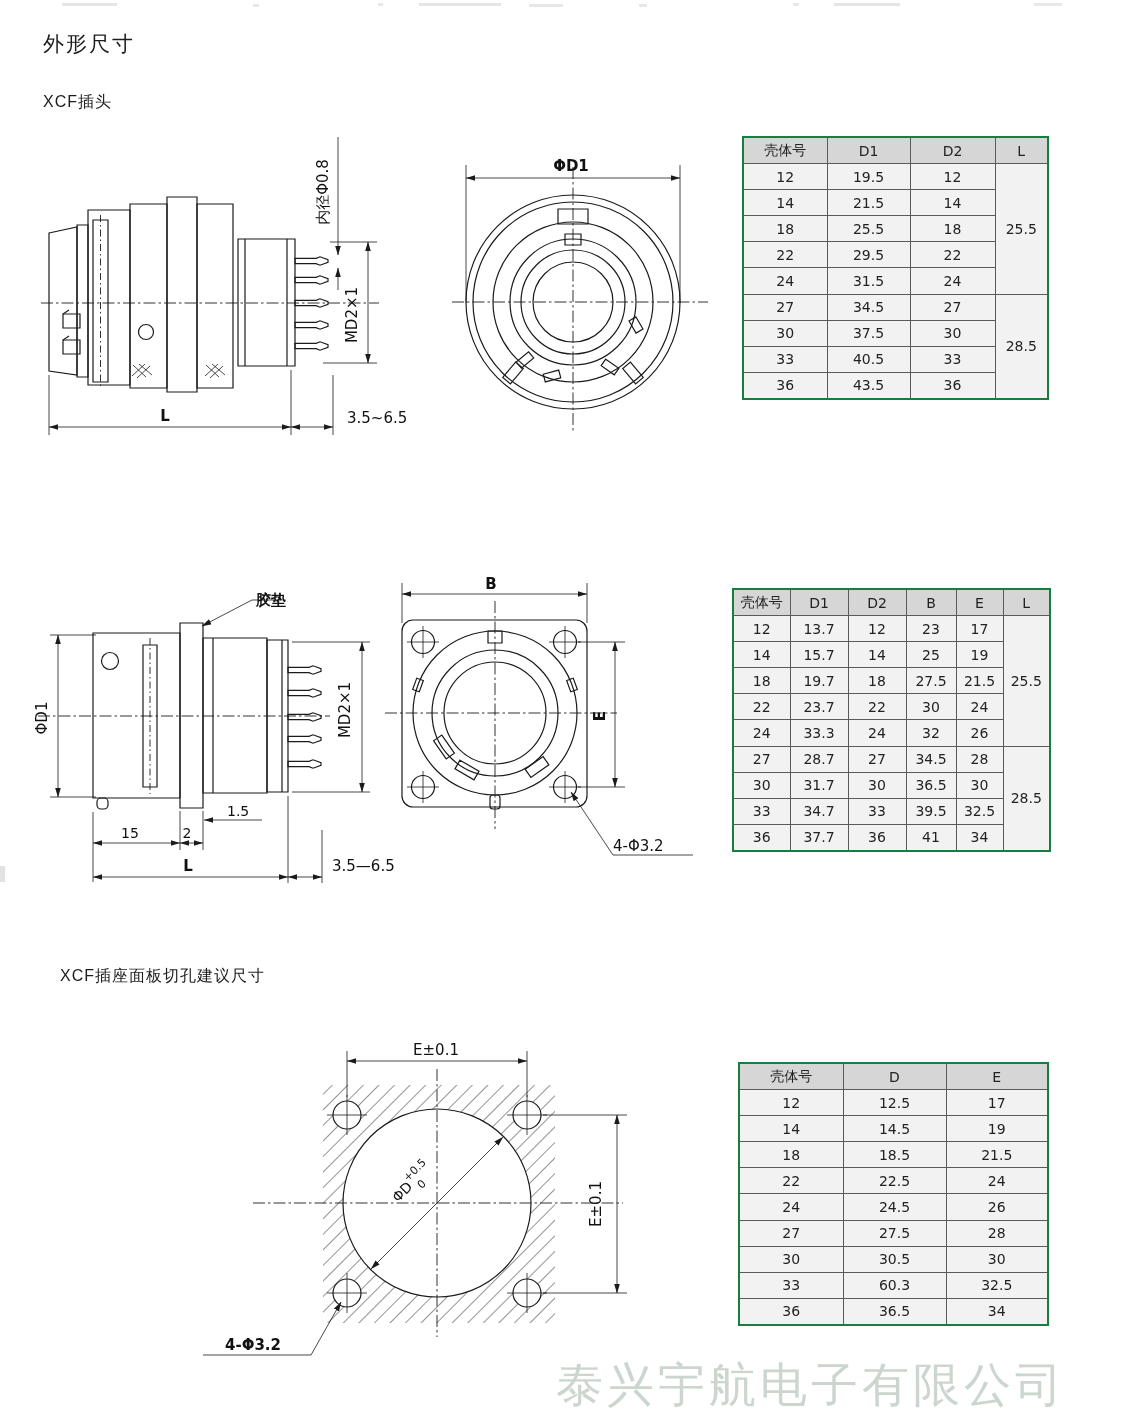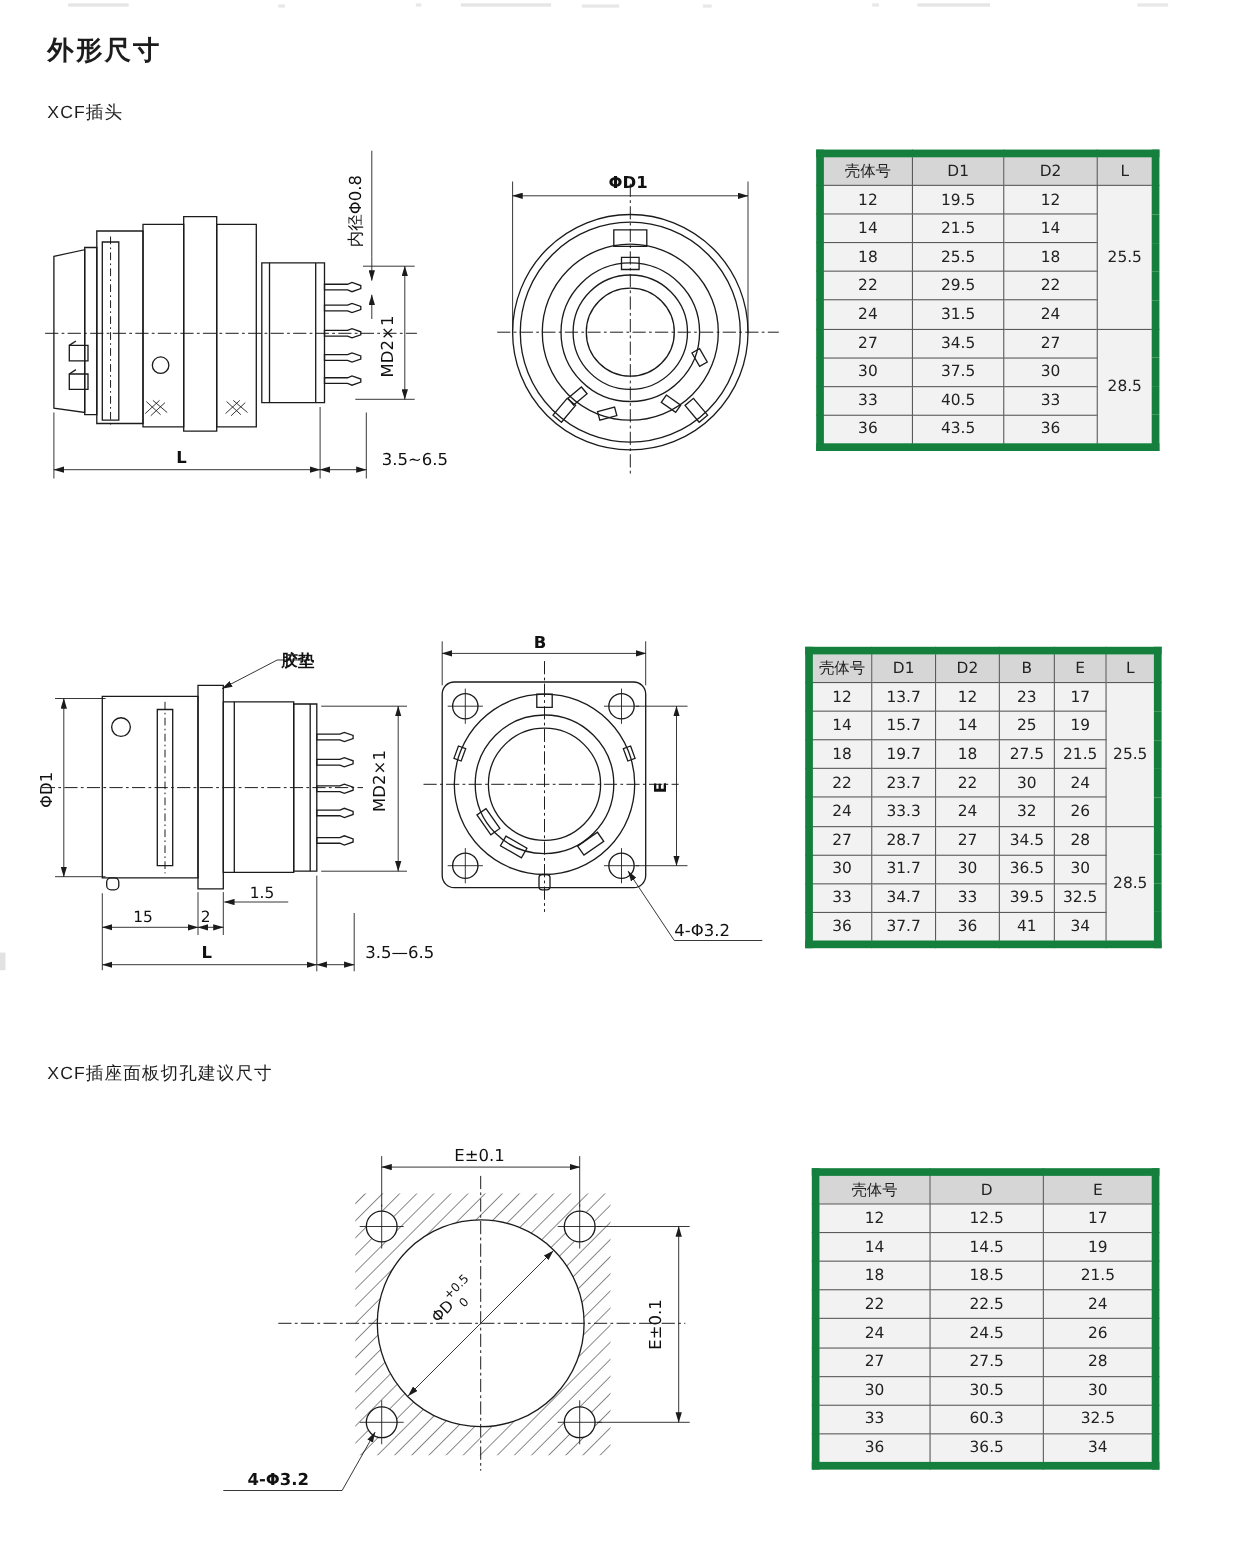--- a/index.html
+++ b/index.html
@@ -1,40 +1,40 @@
 <!DOCTYPE html>
 <html><head>
 <meta charset="utf-8">
 <style>
   html,body{margin:0;padding:0;background:#ffffff;}
   .page{position:relative;width:1121px;height:1424px;background:#fff;overflow:hidden;
         font-family:"Liberation Sans","DejaVu Sans",sans-serif;color:#1c1c1c;}
 
   
-  .h-main{position:absolute;left:43px;top:30px;font-size:24px;font-weight:bold;letter-spacing:2px;}
+  .h-main{position:absolute;left:43px;top:30px;font-size:21px;font-weight:normal;letter-spacing:2px;}
   .h-sub{position:absolute;font-size:16px;letter-spacing:1px;white-space:nowrap;}
   .h-sub.s1{left:43px;top:92px;text-align:center;}
   .h-sub.s2{left:43px;top:503px;}
-  .h-sub.s3{left:43px;top:966px;}
+  .h-sub.s3{left:60px;top:966px;}
 
   
   .wm-center{position:absolute;left:366px;top:580px;font-size:205px;line-height:1;
              color:#d3d3ee;letter-spacing:0px;z-index:0;white-space:nowrap;
              font-family:"Liberation Serif","DejaVu Serif",serif;}
   .wm-bottom{position:absolute;left:556px;top:1354px;font-size:47px;color:#ccd6cf;
              letter-spacing:4px;z-index:2;white-space:nowrap;
              font-family:"Liberation Serif","DejaVu Serif",serif;}
 
   
   .artifact{position:absolute;background:#c6c6c6;z-index:1;}
 
   
   .dim-table{position:absolute;border-collapse:collapse;table-layout:fixed;z-index:3;
              background:#f2f2f2;text-align:center;font-size:14px;color:#222;
-             border:7px solid #15803d;}
+             border:2px solid #15803d;}
   .dim-table th,.dim-table td{border:1px solid #5a5a5a;height:25.1px;padding:0;
              font-family:"DejaVu Sans",sans-serif;font-weight:normal;overflow:hidden;}
   .dim-table th{background:#d6d6d6;}
   .t-plug{left:742px;top:136px;width:305px;}
   .t-socket{left:732px;top:588px;width:317px;}
   .t-panel{left:738px;top:1062px;width:309px;}
 
   
   svg.draw{position:absolute;z-index:2;overflow:visible;}
   svg.draw *{vector-effect:non-scaling-stroke;}
@@ -60,20 +60,21 @@
   <div class="artifact" style="left:253px;top:4px;width:6px;height:3px;opacity:.4"></div>
   <div class="artifact" style="left:378px;top:3px;width:5px;height:3px;opacity:.4"></div>
   <div class="artifact" style="left:419px;top:3px;width:82px;height:3px;opacity:.45"></div>
   <div class="artifact" style="left:529px;top:4px;width:34px;height:3px;opacity:.4"></div>
   <div class="artifact" style="left:639px;top:4px;width:8px;height:3px;opacity:.4"></div>
   <div class="artifact" style="left:793px;top:3px;width:6px;height:3px;opacity:.4"></div>
   <div class="artifact" style="left:834px;top:3px;width:66px;height:3px;opacity:.45"></div>
   <div class="artifact" style="left:1034px;top:3px;width:28px;height:3px;opacity:.4"></div>
   <div class="artifact" style="left:0;top:866px;width:5px;height:16px;opacity:.5"></div>
 
+  <div class="wm-bottom">泰兴宇航电子有限公司</div>
 
   <div class="h-main">外形尺寸</div>
   <div class="h-sub s1">XCF插头</div>
   <div class="h-sub s3">XCF插座面板切孔建议尺寸</div>
 
   <svg id="svg-plug-side" class="draw" width="400" height="315" viewBox="0 0 400 315">
     <defs>
       <marker id="m-arr" viewBox="0 0 10 6" refX="9.6" refY="3" markerWidth="12" markerHeight="7.5" orient="auto-start-reverse">
           <path d="M0,0 L10,3 L0,6 Z" fill="#1b1b1b"></path>
         </marker>

